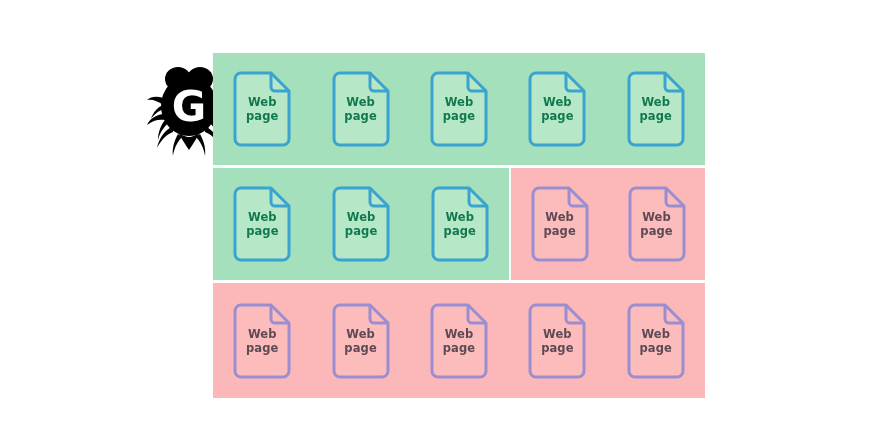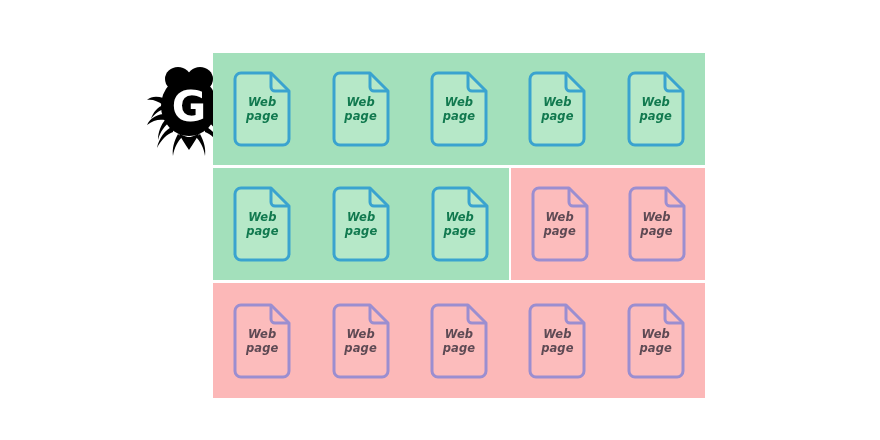--- a/index.html
+++ b/index.html
@@ -52,21 +52,20 @@
   }
   .band-row.row-1 { height: 112px; margin-bottom: 3px; }
   .band-row.row-2 { height: 112px; margin-bottom: 3px; }
   .band-row.row-3 { height: 115px; }
 
   .band-seg {
     display: flex;
     align-items: center;
     justify-content: space-around;
     height: 100%;
-    font-style: italic;
   }
   .band-seg.green { background: #a3e0bb; }
   .band-seg.pink  { background: #fcb8b8; }
 
   .seg-full  { flex: 0 0 100%; }
   .seg-60    { flex: 0 0 60.2%; }
   .seg-40    { flex: 0 0 39.8%; border-left: 2px solid #ffffff; box-sizing: border-box; }
 
   
   .doc {

